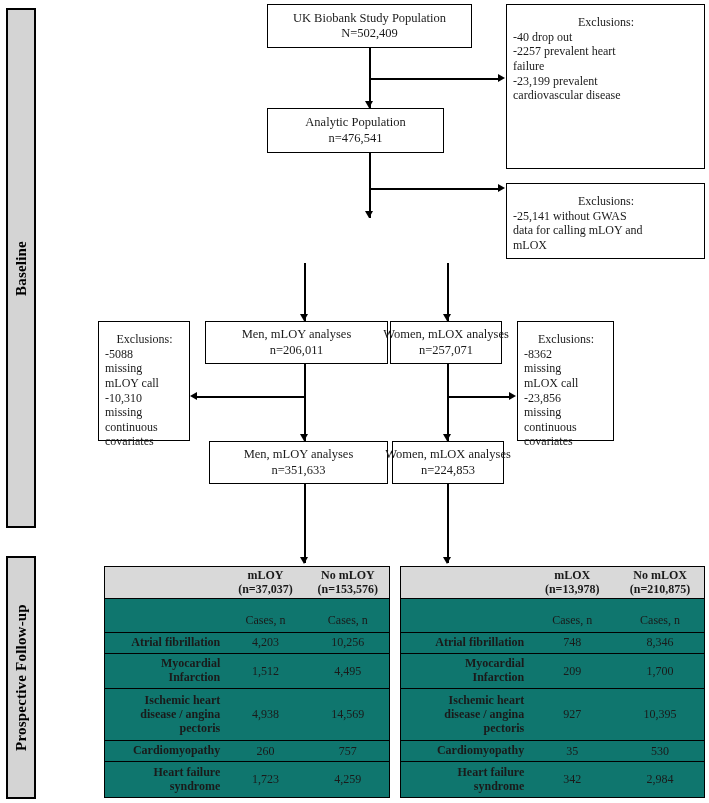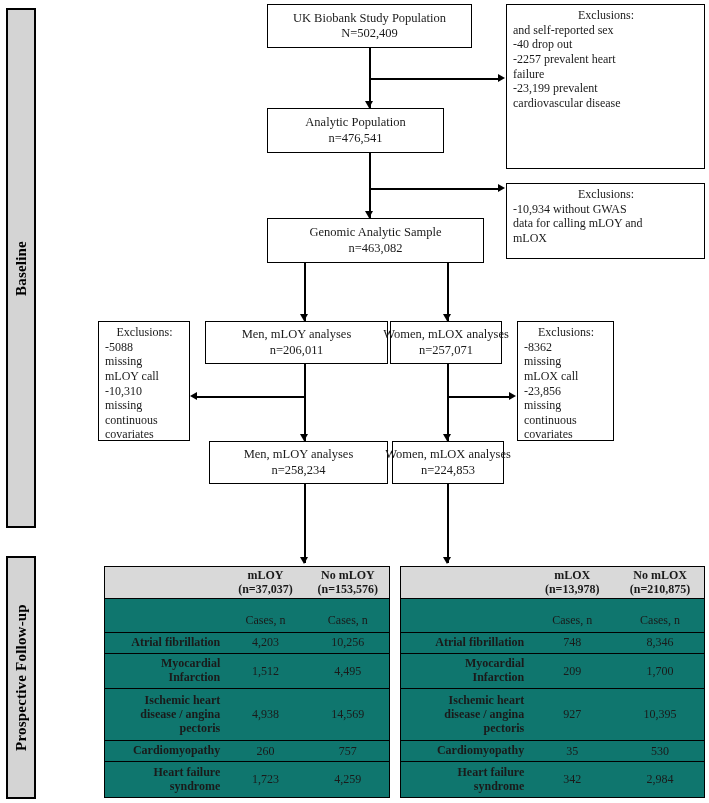--- a/index.html
+++ b/index.html
@@ -55,21 +55,21 @@
   }
   .box .ln { display: block; white-space: nowrap; }
 
   .excl-box {
     position: absolute;
     border: 1.6px solid #000000;
     box-sizing: border-box;
     background: #ffffff;
     font-size: 12px;
     line-height: 1.22;
-    padding: 3px 5px 3px 6px;
+    padding: 10px 5px 3px 6px;
     text-align: left;
   }
   .excl-box .hdr {
     display: block;
     text-align: center;
     margin-bottom: 0px;
   }
   .excl-box .ln { display: block; }
 
   
@@ -169,50 +169,45 @@
   </div>
 
   <div class="vline" style="left:369px; top:48px; height:60px;"></div>
   <div class="arrow-down" style="left:364.5px; top:101px;"></div>
 
   <div class="hline" style="left:369px; top:78px; width:131px;"></div>
   <div class="arrow-right" style="left:498px; top:73.5px;"></div>
 
   <div class="excl-box" style="left:506px; top:4px; width:199px; height:165px;">
     <span class="hdr">Exclusions:</span>
-    <span class="ln">and self-reported sex</span>
     <span class="ln">-40 drop out</span>
     <span class="ln">-2257 prevalent heart</span>
     <span class="ln">failure</span>
     <span class="ln">-23,199 prevalent</span>
     <span class="ln">cardiovascular disease</span>
   </div>
 
   <div class="box" style="left:267px; top:108px; width:177px; height:45px;">
     <span class="ln">Analytic Population</span>
     <span class="ln">n=476,541</span>
   </div>
 
   <div class="vline" style="left:369px; top:153px; height:65px;"></div>
   <div class="arrow-down" style="left:364.5px; top:211px;"></div>
 
   <div class="hline" style="left:369px; top:188px; width:131px;"></div>
   <div class="arrow-right" style="left:498px; top:183.5px;"></div>
 
   <div class="excl-box" style="left:506px; top:183px; width:199px; height:76px;">
     <span class="hdr">Exclusions:</span>
-    <span class="ln">-10,934 without GWAS</span>
+    <span class="ln">-25,141 without GWAS</span>
     <span class="ln">data for calling mLOY and</span>
     <span class="ln">mLOX</span>
   </div>
 
-  <div class="box" style="left:267px; top:218px; width:217px; height:45px;">
-    <span class="ln">Genomic Analytic Sample</span>
-    <span class="ln">n=463,082</span>
-  </div>
 
   <div class="vline" style="left:304px; top:263px; height:58px;"></div>
   <div class="arrow-down" style="left:299.5px; top:314px;"></div>
 
   <div class="vline" style="left:447px; top:263px; height:58px;"></div>
   <div class="arrow-down" style="left:442.5px; top:314px;"></div>
 
   <div class="box" style="left:205px; top:321px; width:183px; height:43px;">
     <span class="ln">Men, mLOY analyses</span>
     <span class="ln">n=206,011</span>
@@ -252,21 +247,21 @@
     <span class="ln">missing</span>
     <span class="ln">mLOX call</span>
     <span class="ln">-23,856</span>
     <span class="ln">missing</span>
     <span class="ln">continuous</span>
     <span class="ln">covariates</span>
   </div>
 
   <div class="box" style="left:209px; top:441px; width:179px; height:43px;">
     <span class="ln">Men, mLOY analyses</span>
-    <span class="ln">n=258,234</span>
+    <span class="ln">n=351,633</span>
   </div>
 
   <div class="box" style="left:392px; top:441px; width:112px; height:43px;">
     <span class="ln">Women, mLOX analyses</span>
     <span class="ln">n=224,853</span>
   </div>
 
   <div class="vline" style="left:304px; top:484px; height:79px;"></div>
   <div class="arrow-down" style="left:299.5px; top:557px;"></div>
 

